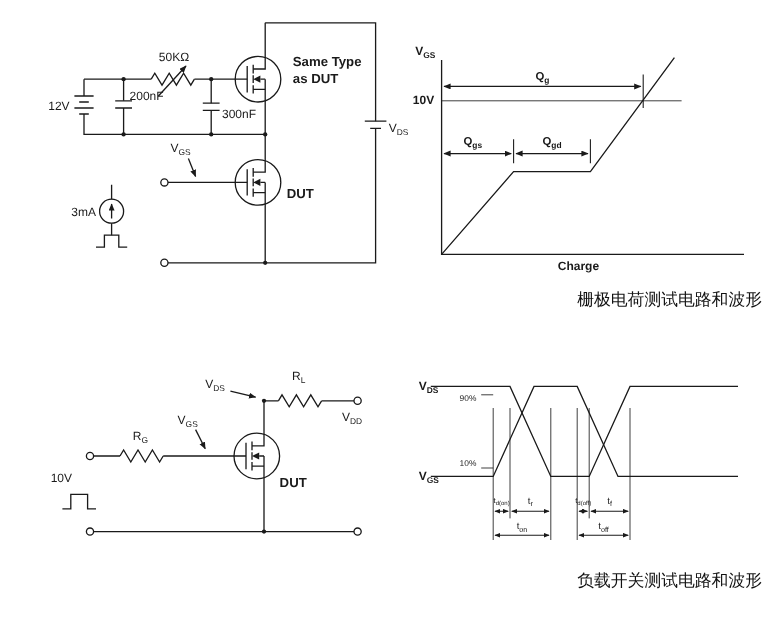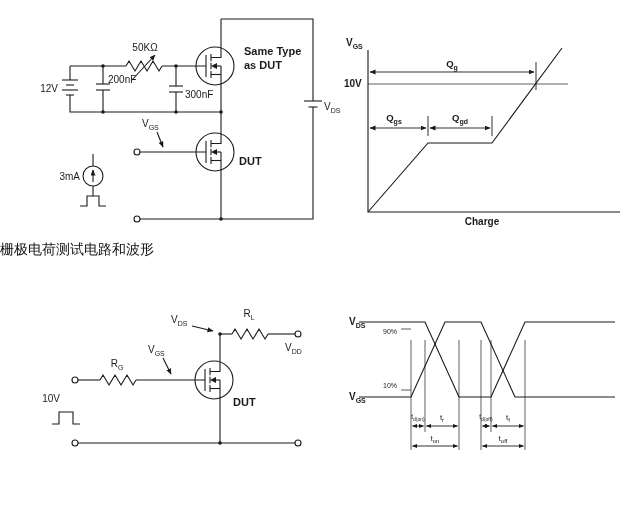--- a/index.html
+++ b/index.html
@@ -17,21 +17,21 @@
   svg .sub{font-size:7px}
   svg .f9 .sub{font-size:7px}
   svg .f8 .sub{font-size:6px}
   svg .f65 .sub{font-size:5px}
   svg .w{stroke:#1a1a1a;stroke-width:1.1;fill:none}
   svg .aw{stroke:#1a1a1a;stroke-width:0.9;fill:none}
   svg .g{stroke:#1a1a1a;stroke-width:0.7;fill:none}
   svg .dot{fill:#1a1a1a;stroke:none}
   svg .term{fill:#ffffff;stroke:#1a1a1a;stroke-width:1.1}
   svg .fillink{fill:#1a1a1a;stroke:none}
-  .caption{position:absolute;left:0;width:100%;text-align:left;font-size:14px;color:#111}
+  .caption{position:absolute;left:0;width:100%;text-align:right;font-size:14px;color:#111}
 </style>
 </head>
 <body>
 
 <div class="page">
 
   <svg class="abs" style="left:8px;top:4px" width="338" height="240" viewBox="0 0 338 240">
     <defs>
       <marker id="ar1" markerWidth="7" markerHeight="6" refX="5.5" refY="2.5" orient="auto" markerUnits="userSpaceOnUse">
         <path d="M0,0 L6,2.5 L0,5 Z" fill="#1a1a1a"></path>
@@ -269,14 +269,15 @@
     <text class="f7" x="47" y="34" text-anchor="middle">90%</text>
     <text class="f7" x="47" y="88" text-anchor="middle">10%</text>
     <text class="f65" x="75" y="119" text-anchor="middle"><tspan>t</tspan><tspan class="sub" dy="1.8">d(on)</tspan></text>
     <text class="f8" x="99" y="120" text-anchor="middle"><tspan>t</tspan><tspan class="sub" dy="2">r</tspan></text>
     <text class="f8" x="92" y="141" text-anchor="middle"><tspan>t</tspan><tspan class="sub" dy="2">on</tspan></text>
     <text class="f65" x="143" y="119" text-anchor="middle"><tspan>t</tspan><tspan class="sub" dy="1.8">d(off)</tspan></text>
     <text class="f8" x="165" y="120" text-anchor="middle"><tspan>t</tspan><tspan class="sub" dy="2">f</tspan></text>
     <text class="f8" x="160" y="141" text-anchor="middle"><tspan>t</tspan><tspan class="sub" dy="2">off</tspan></text>
   </svg>
 
+  <div class="caption" style="top:475px">负载开关测试电路和波形</div>
 
 </div>
 
 </body></html>

